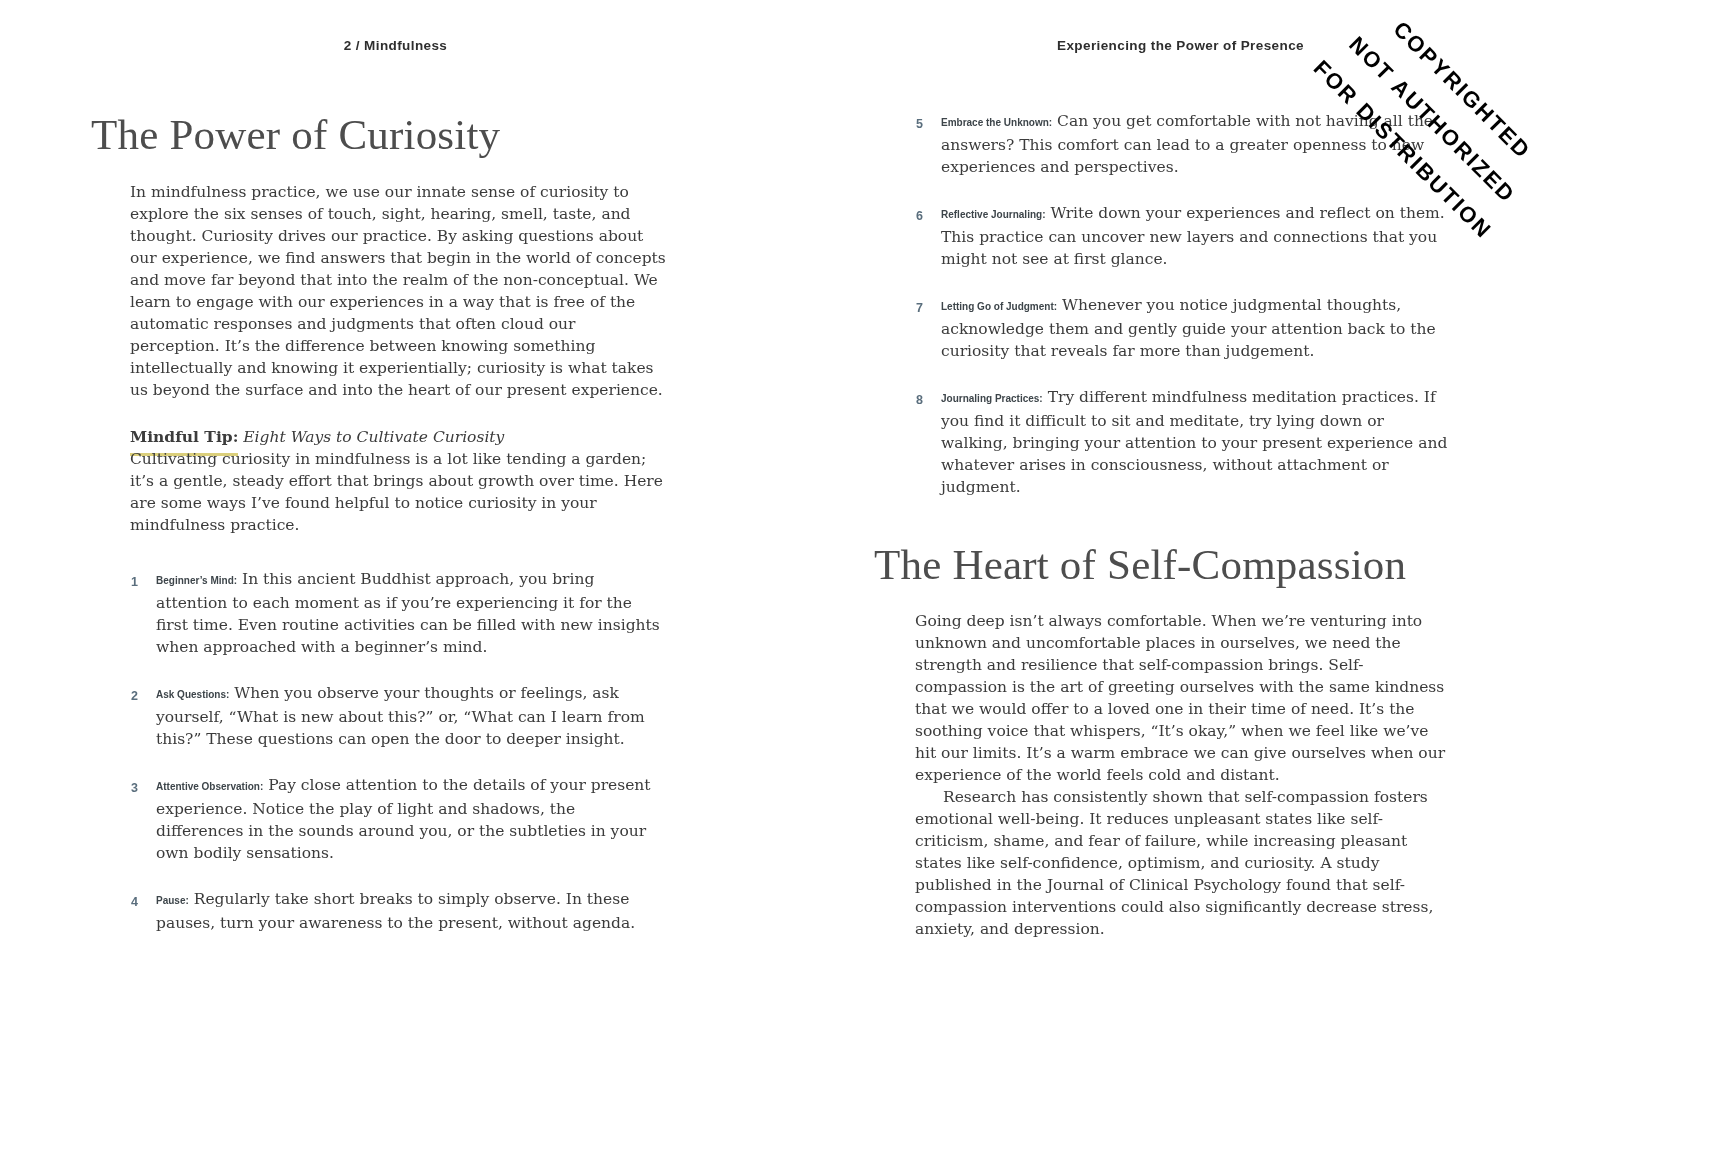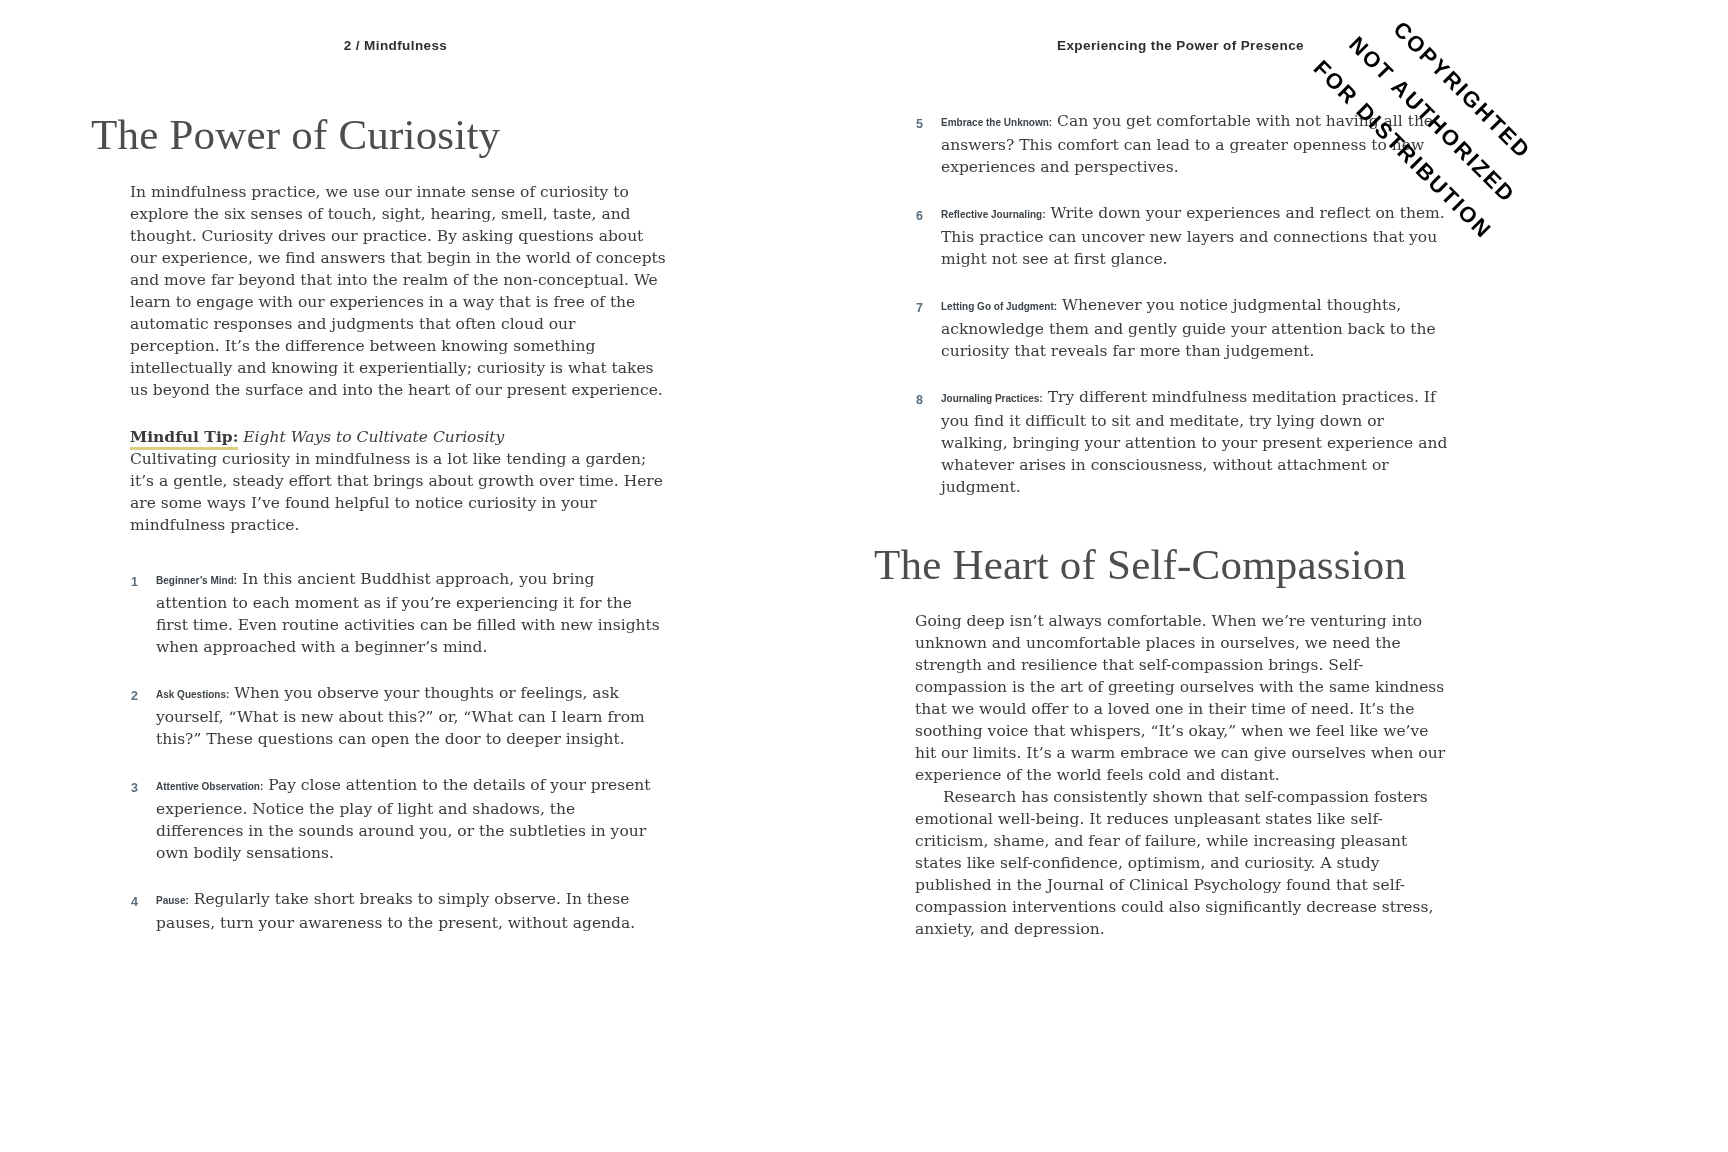--- a/index.html
+++ b/index.html
@@ -26,21 +26,21 @@
   .h1.left  { left:91px;  top:110px; }
   .h1.right { left:874px; top:540px; }
   .col { position:absolute; width:537px; font-size:15.5px; line-height:22px; }
   .col-left-body  { left:130px; top:181px; }
   .col-right-list { left:915px; top:110px; }
   .col-right-body { left:915px; top:610px; }
   .para { margin:0; }
   .tip-head { margin-top:25px; }
   .tip-label {
     font-weight:700; color:#3c3c3c;
-    border-bottom:3px solid #dbcf7b; padding-bottom:1px;
+    border-bottom:3px solid #dbcf7b; padding-bottom:7px;
   }
   .tip-title { font-style:italic; }
   .list { margin-top:32px; }
   .col-right-list .list { margin-top:0; }
   .item { position:relative; padding-left:26px; margin-bottom:24px; }
   .item:last-child { margin-bottom:0; }
   .item-num {
     position:absolute; left:1px; top:3px;
     font-family:"Liberation Sans", sans-serif;
     font-weight:700; font-size:12.5px; color:#5a6e7d;

